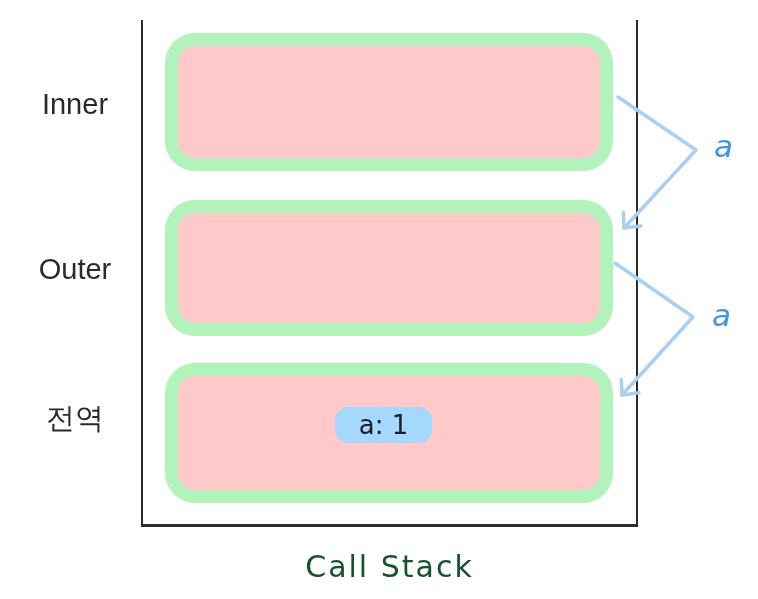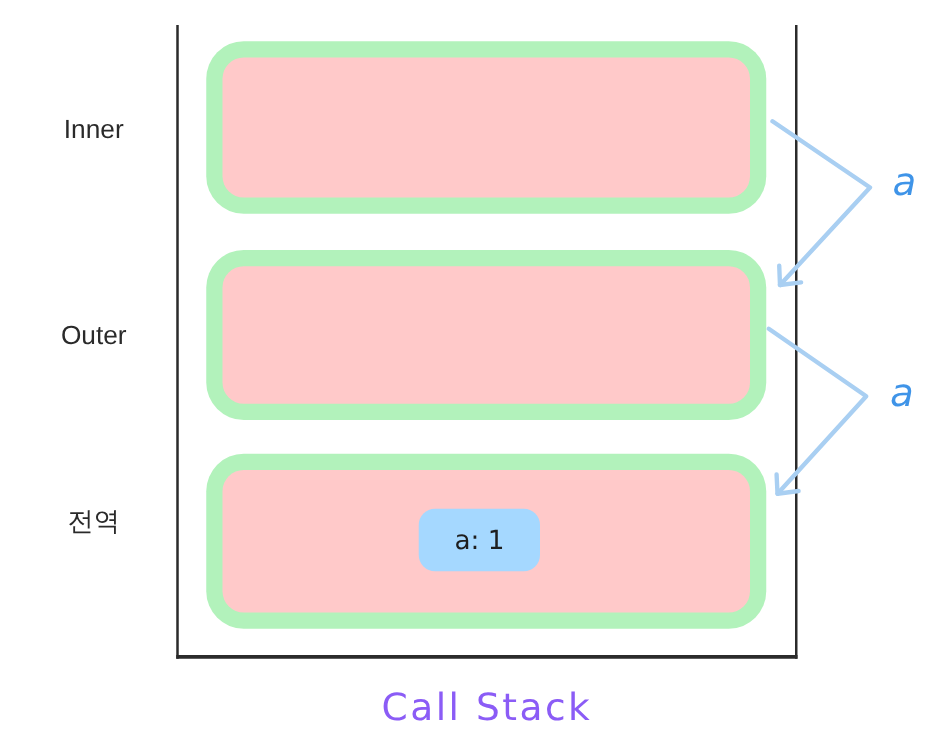--- a/index.html
+++ b/index.html
@@ -46,42 +46,42 @@
     background: #ffc9c9;
     border-radius: 17px;
   }
 
   
   .frame-label {
     position: absolute;
     left: 15px;
     width: 120px;
     text-align: center;
-    font-size: 21px;
+    font-size: 29px;
     line-height: 32px;
     color: #2a2a2a;
   }
   .label-inner  { top: 88px; }
   .label-outer  { top: 253px; }
   .label-global { top: 402px; }
 
   
   .var-badge {
     position: absolute;
     left: 335px;
     top: 407px;
     width: 97px;
-    height: 50px;
+    height: 36px;
     background: #a5d8ff;
     border-radius: 13px;
     display: flex;
     align-items: center;
     justify-content: center;
     font-family: "DejaVu Sans", sans-serif;
-    font-size: 21px;
+    font-size: 26px;
     color: #1e1e1e;
   }
 
   
   .arrows-svg {
     position: absolute;
     left: 0;
     top: 0;
     pointer-events: none;
   }
@@ -101,21 +101,21 @@
   
   .caption {
     position: absolute;
     left: 141px;
     top: 549px;
     width: 497px;
     text-align: center;
     font-family: "DejaVu Sans", sans-serif;
     font-size: 30px;
     letter-spacing: 2px;
-    color: #8b5cf6;
+    color: #14532d;
   }
 </style>
 </head>
 <body>
 
 <div class="canvas">
 
   <div class="stack-outline"></div>
 
   <div class="frame frame-inner-fn">

